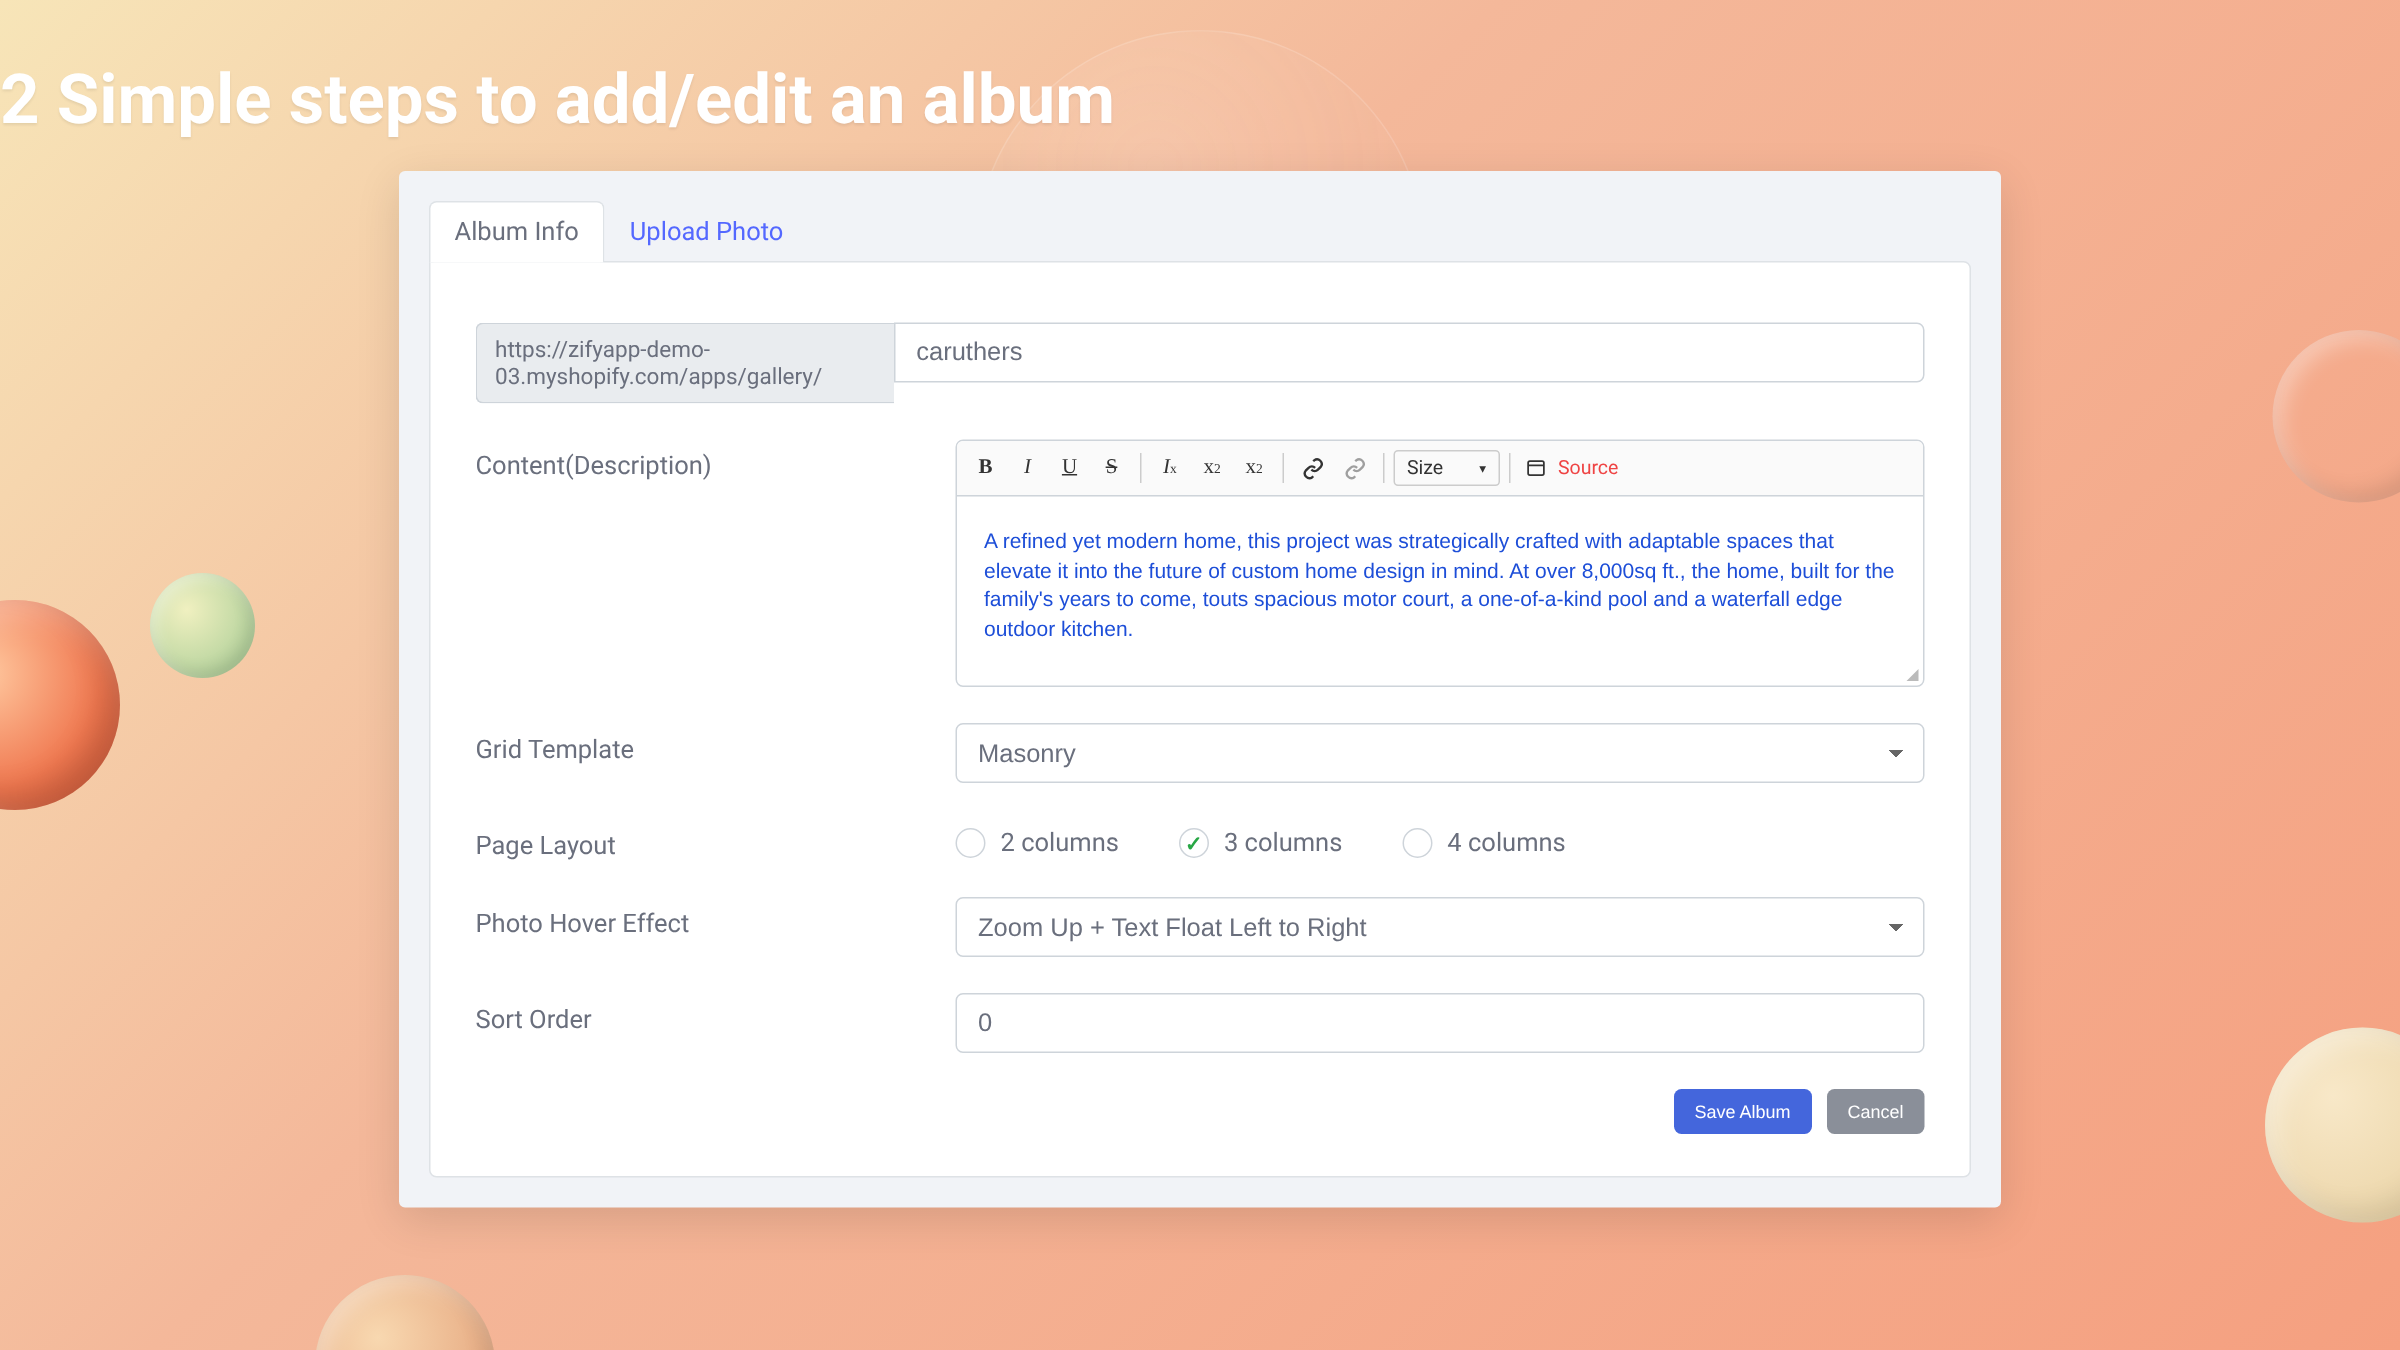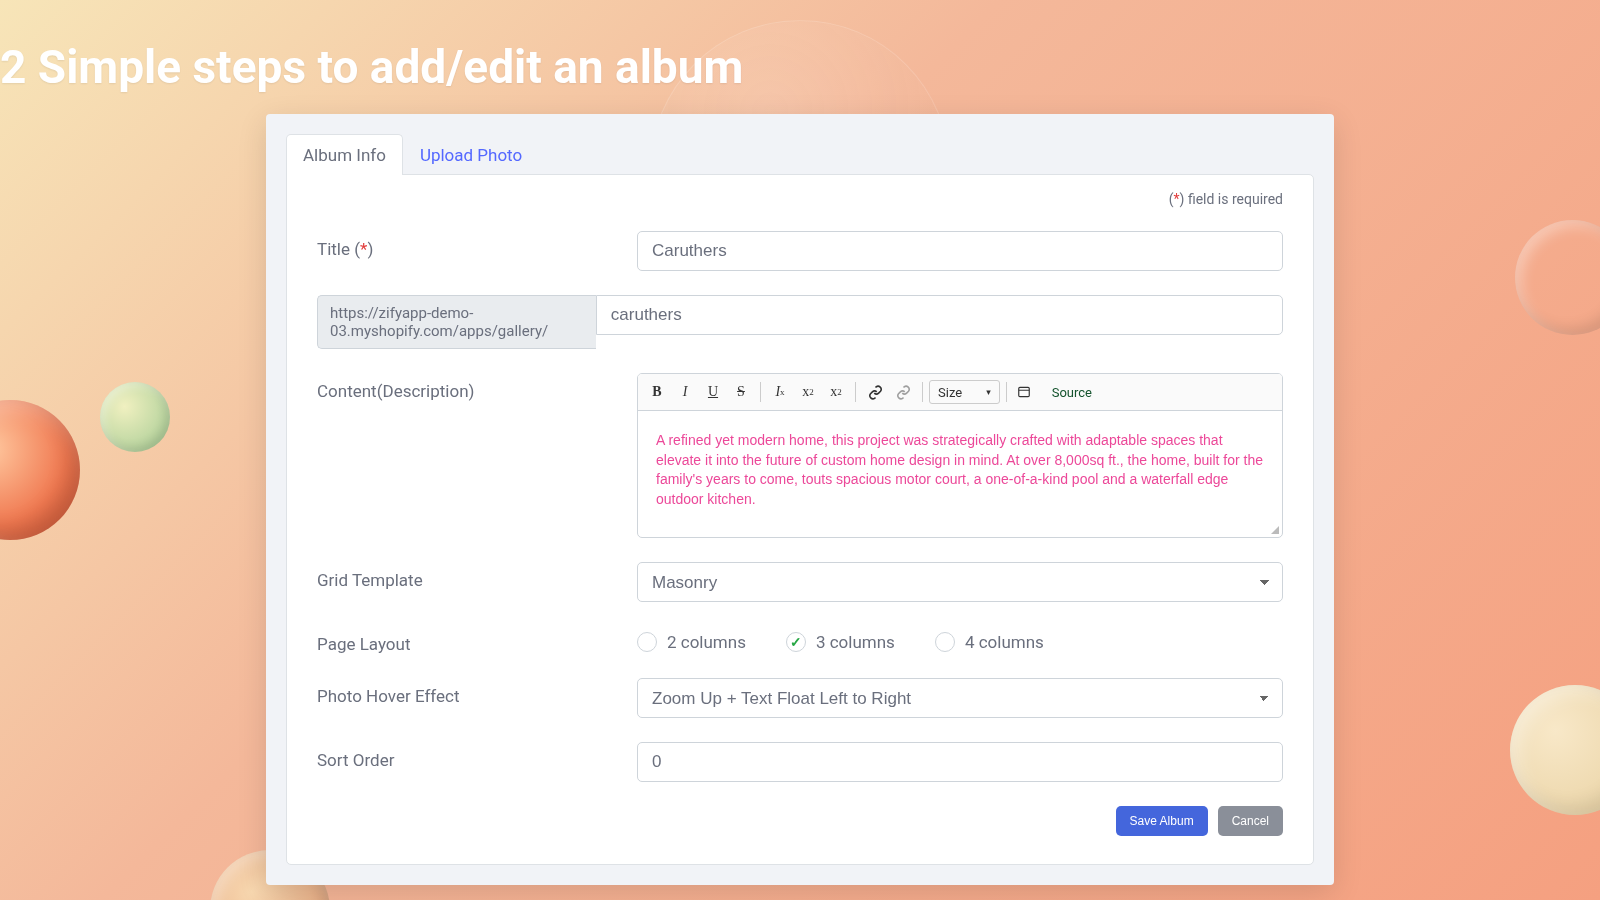--- a/index.html
+++ b/index.html
@@ -83,22 +83,22 @@
     background: #fafafa;
     border-bottom: 1px solid #ced4da;
     display: flex;
     align-items: center;
     padding: 4px 6px;
     gap: 2px;
   }
   .ed-btn { width: 26px; height: 28px; display: flex; align-items: center; justify-content: center; font-size: 14px; color: #333; cursor: pointer; border-radius: 3px; font-family: Georgia, serif; }
   .ed-sep { width: 1px; height: 20px; background: #ccc; margin: 0 4px; }
   .ed-size { display: flex; align-items: center; gap: 24px; font-size: 13px; color: #333; padding: 0 8px; border: 1px solid #ccc; border-radius: 3px; height: 24px; cursor: pointer; }
-  .ed-source { display: flex; align-items: center; gap: 21px; font-size: 13px; color: #14532d; cursor: pointer; padding: 0 4px; }
-  .editor-body { padding: 20px 18px 10px; font-size: 14px; color: #ec4899; line-height: 1.4; min-height: 110px; font-family: Arial, sans-serif; }
+  .ed-source { display: flex; align-items: center; gap: 8px; font-size: 13px; color: #ef4444; cursor: pointer; padding: 0 4px; }
+  .editor-body { padding: 20px 18px 10px; font-size: 14px; color: #1d4ed8; line-height: 1.4; min-height: 110px; font-family: Arial, sans-serif; }
   .editor-resize { height: 16px; position: relative; }
   .editor-resize::after { content: ""; position: absolute; right: 3px; bottom: 3px; width: 0; height: 0; border-right: 8px solid #bbb; border-top: 8px solid transparent; }
 
   .radio-row { display: flex; gap: 40px; align-items: center; padding-top: 6px; }
   .radio-item { display: flex; align-items: flex-start; gap: 10px; font-size: 17px; color: #6a6f7d; cursor: pointer; }
   .radio-dot { width: 20px; height: 20px; border: 1px solid #ced4da; border-radius: 50%; display: flex; align-items: center; justify-content: center; background: #fff; }
   .radio-dot.checked::after { content: "✓"; color: #28a745; font-size: 14px; font-weight: bold; }
 
   .button-row { display: flex; justify-content: flex-end; gap: 10px; margin-top: 24px; }
   .btn { padding: 8px 14px; font-size: 12px; border: none; border-radius: 5px; cursor: pointer; }
@@ -117,28 +117,21 @@
 
 <h1 class="headline">2 Simple steps to add/edit an album</h1>
 
 <div class="panel">
   <div class="tabs">
     <div class="tab active">Album Info</div>
     <div class="tab">Upload Photo</div>
   </div>
 
   <div class="tab-body">
-    <div class="required-note">(<span class="required-star">*</span>) <span>field is required</span></div>
-
-    <div class="form-row">
-      <div class="form-label"><span>Title</span> (<span class="required-star">*</span>)</div>
-      <div class="form-field">
-        <input class="text-input" type="text" value="Caruthers" style="">
-      </div>
-    </div>
+
 
     <div class="form-row">
       <div class="form-field">
         <div class="input-group">
           <div class="input-prefix">https://zifyapp-demo-03.myshopify.com/apps/gallery/</div>
           <input class="text-input" type="text" value="caruthers" style="">
         </div>
       </div>
     </div>
 

